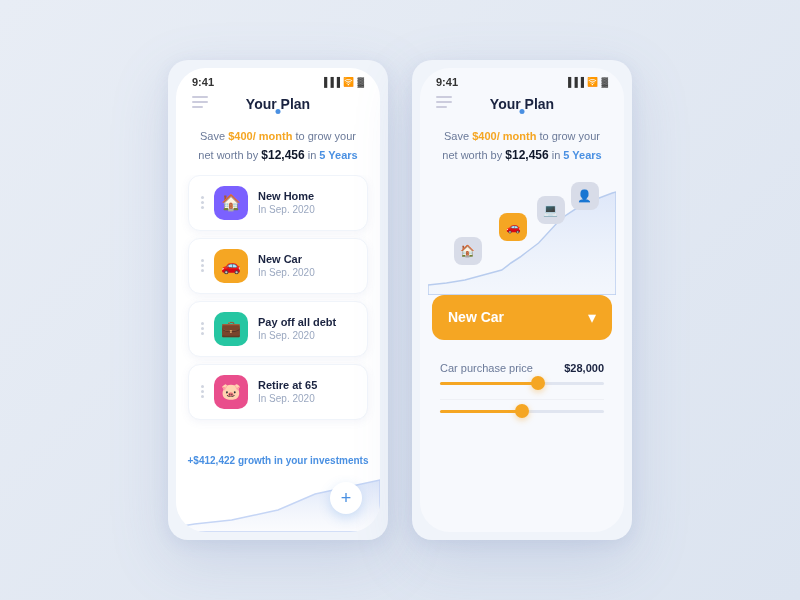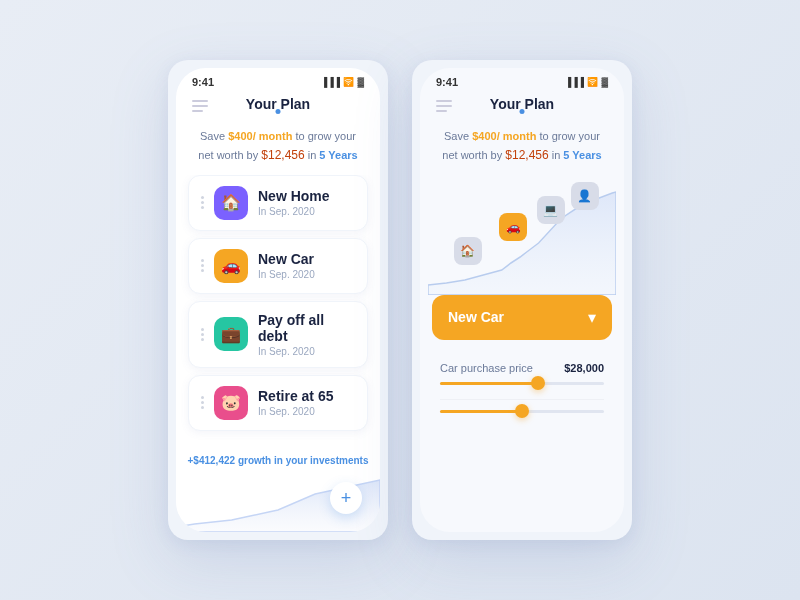--- a/index.html
+++ b/index.html
@@ -54,21 +54,21 @@
       font-weight: 600;
       color: #333;
     }
     .status-time { font-size: 11px; font-weight: 700; }
     .status-icons { display: flex; gap: 3px; align-items: center; }
     .signal-icon, .wifi-icon, .battery-icon { font-size: 9px; }
 
     
     .phone-header {
       display: flex;
-      align-items: flex-end;
+      align-items: flex-start;
       justify-content: center;
       padding: 4px 16px 8px;
       position: relative;
     }
     .header-menu {
       position: absolute;
       left: 16px;
       width: 16px;
       height: 12px;
       display: flex;
@@ -100,21 +100,21 @@
 
     
     .plan-summary {
       padding: 8px 4px 10px;
       text-align: center;
       font-size: 11px;
       color: #6b7a99;
       line-height: 1.6;
     }
     .plan-summary .amount { color: #f5a623; font-weight: 700; }
-    .plan-summary .total { color: #c2410c; font-weight: 400; font-size: 12px; }
+    .plan-summary .total { color: #0f172a; font-weight: 700; font-size: 12px; }
     .plan-summary .years { color: #4a90e2; font-weight: 700; }
 
     
     .goals-list {
       flex: 1;
       padding: 0 12px;
       overflow: hidden;
     }
     .goal-item {
       display: flex;
@@ -149,21 +149,21 @@
       font-size: 16px;
       flex-shrink: 0;
     }
     .icon-home { background: #7b61ff; }
     .icon-car { background: #f5a623; }
     .icon-debt { background: #26c6a2; }
     .icon-retire { background: #e94e8c; }
 
     .goal-info { flex: 1; }
     .goal-name {
-      font-size: 14px;
+      font-size: 11px;
       font-weight: 700;
       color: #1a2340;
       margin-bottom: 2px;
     }
     .goal-date {
       font-size: 10px;
       color: #9ba8c0;
     }
 
     

